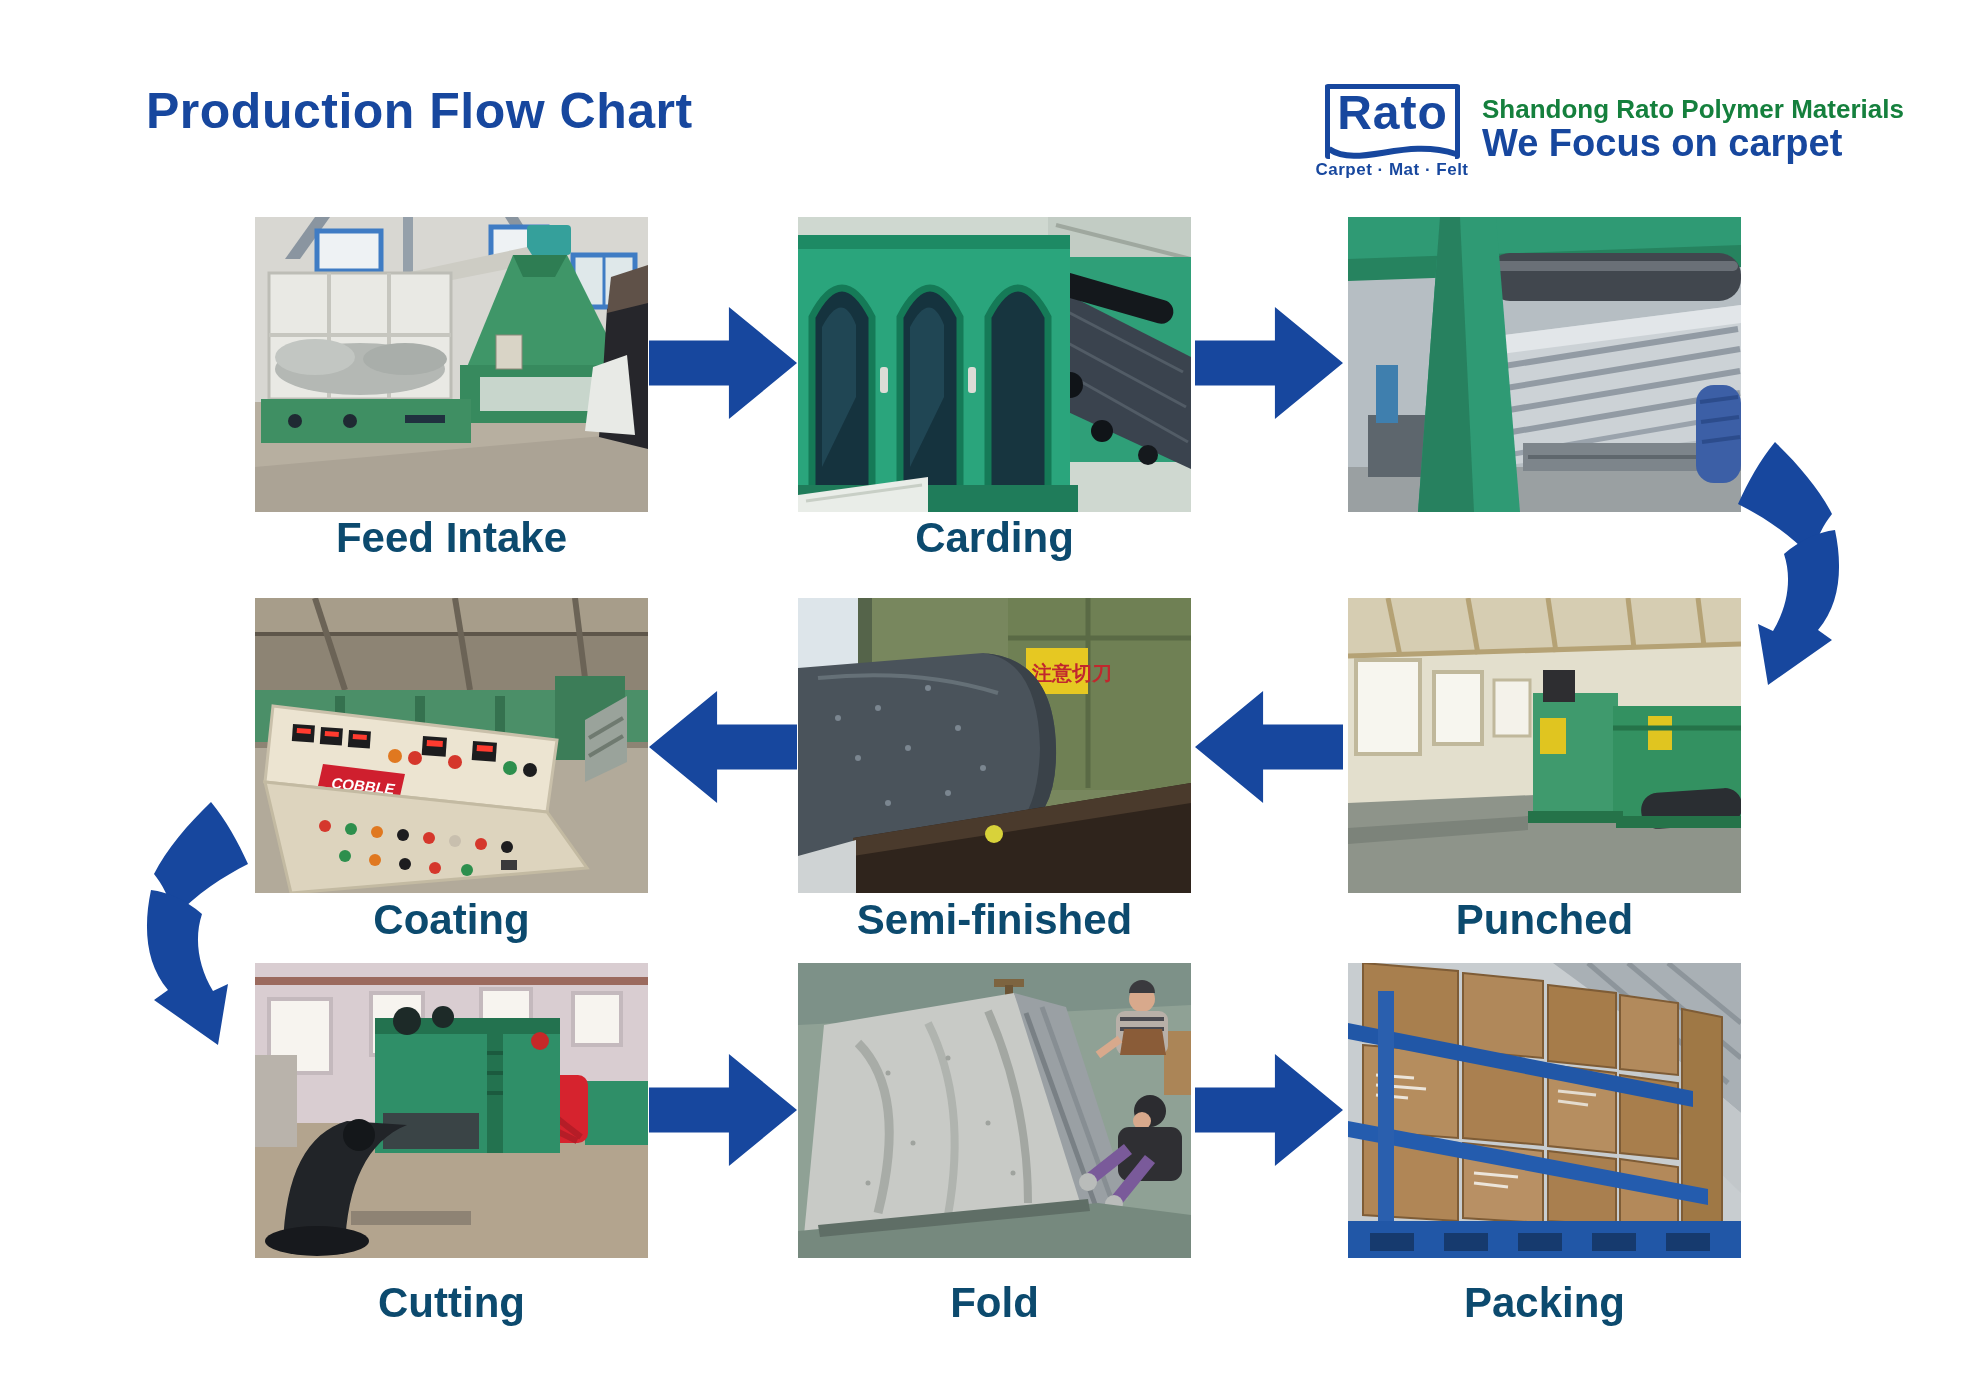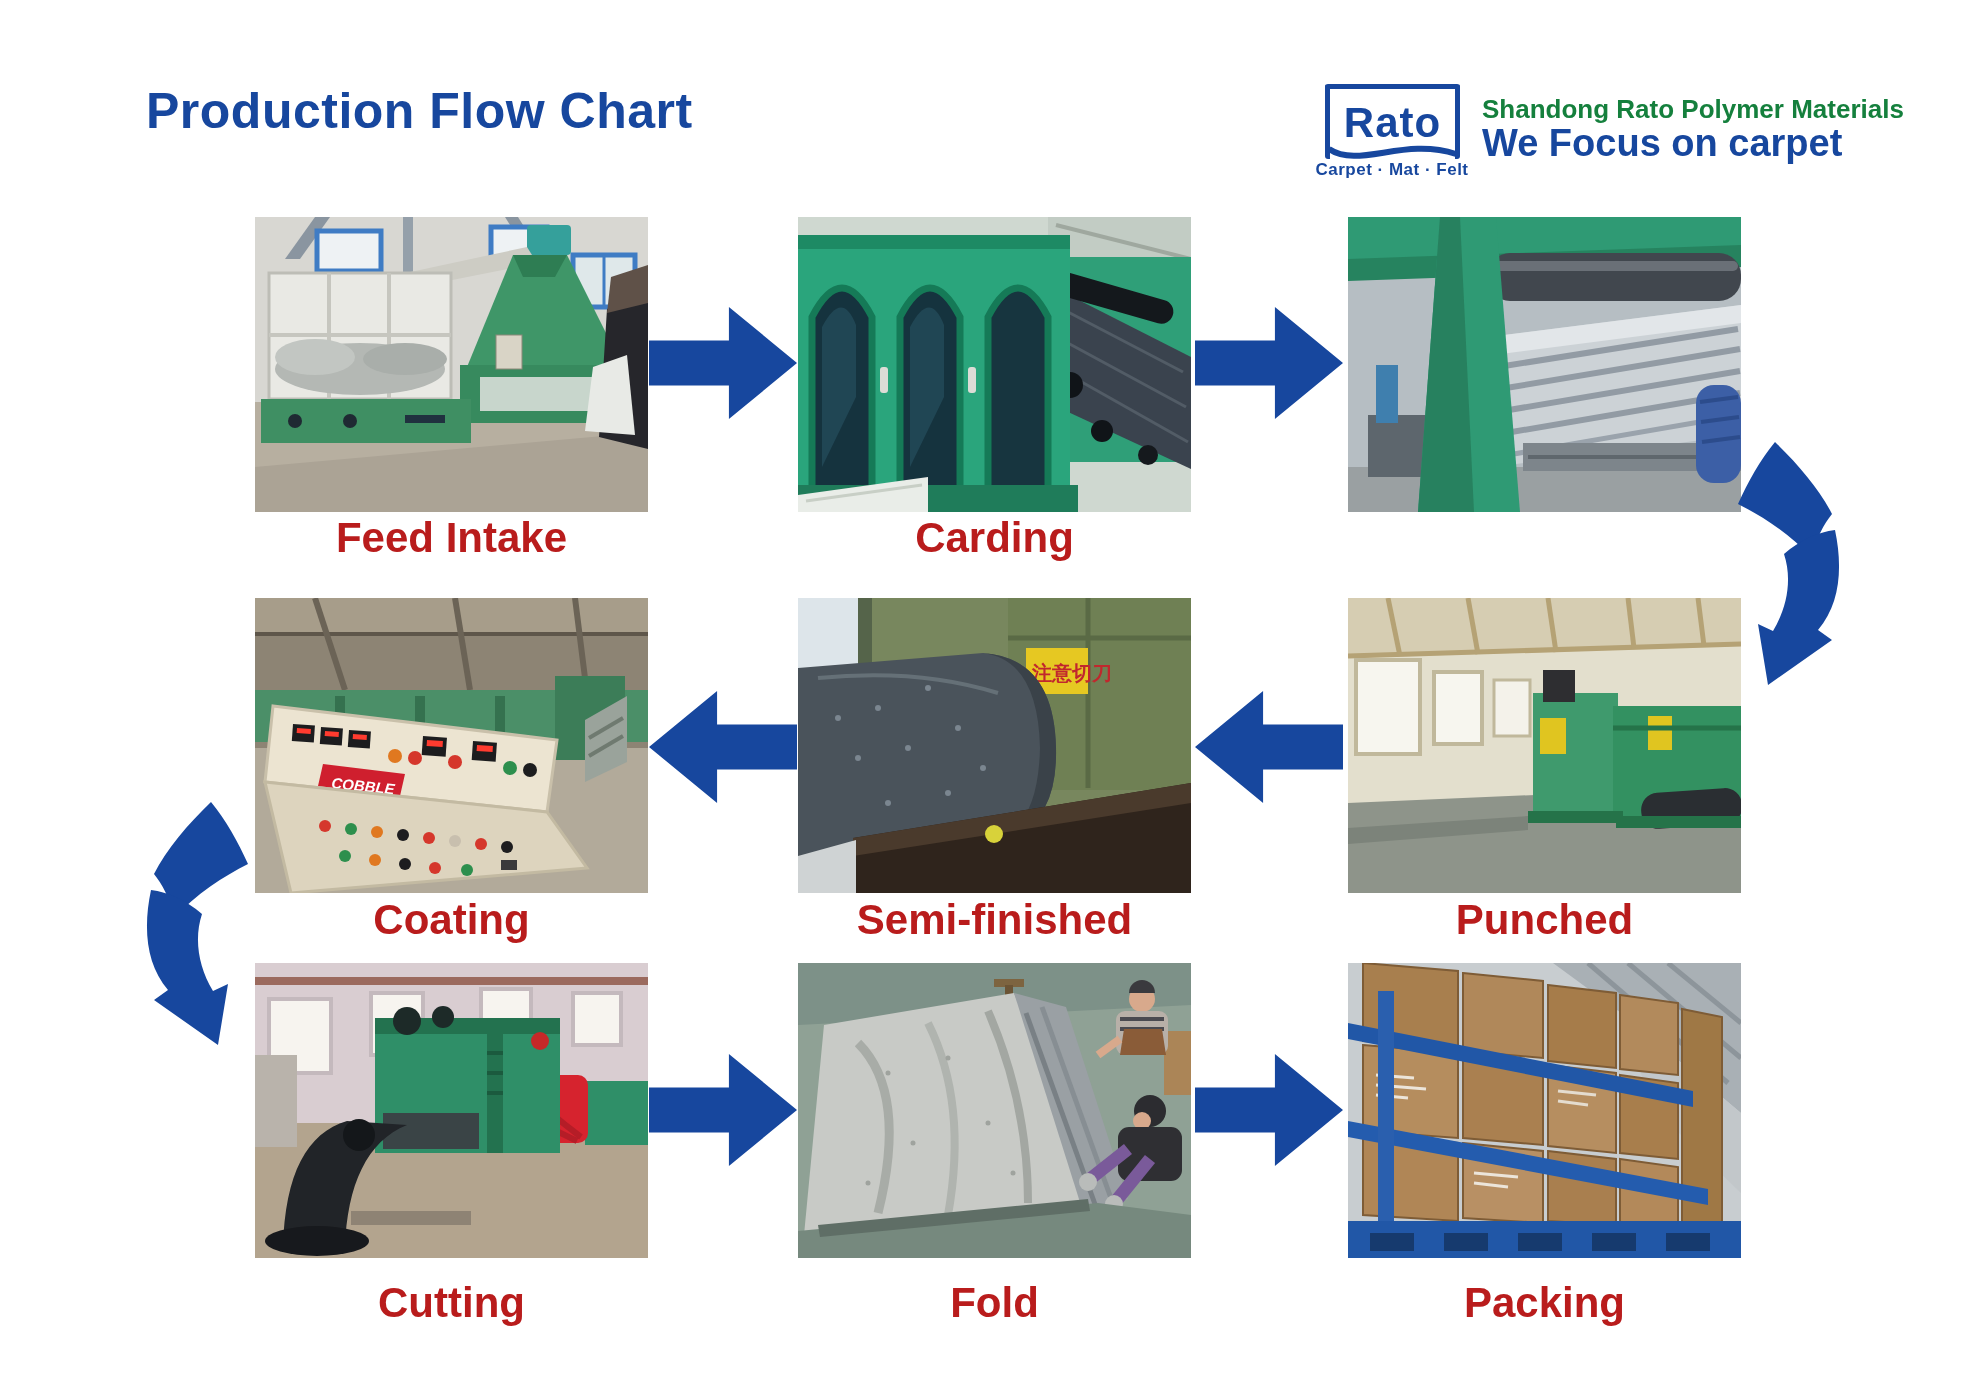--- a/index.html
+++ b/index.html
@@ -10,36 +10,36 @@
   .page-title{
     position:absolute;left:146px;top:82px;font-size:50px;font-weight:800;
     color:#17479E;letter-spacing:.5px;
   }
   
   .logo-box{
     position:absolute;left:1325px;top:84px;width:125px;height:70px;
     border:5px solid #17479E;border-bottom:none;border-radius:3px;background:#fff;
     display:flex;align-items:flex-start;justify-content:center;
   }
-  .logo-word{font-size:42px;font-weight:800;color:#17479E;line-height:44px;margin-top:12px;letter-spacing:1px;}
+  .logo-word{font-size:48px;font-weight:800;color:#17479E;line-height:44px;margin-top:2px;letter-spacing:1px;}
   .logo-wave{position:absolute;left:-5px;bottom:-8px;width:135px;height:30px;}
   .logo-tagline{
     position:absolute;left:1312px;top:160px;width:160px;text-align:center;
     font-size:17px;font-weight:700;color:#17479E;letter-spacing:.5px;
   }
   .company-name{position:absolute;left:1482px;top:94px;font-size:26px;font-weight:700;color:#15803d;}
   .company-slogan{position:absolute;left:1482px;top:122px;font-size:38px;font-weight:800;color:#17479E;text-align:center;}
   
   .photo{position:absolute;width:393px;height:295px;overflow:hidden;background:#d8d8d4;}
   .photo svg{display:block;width:100%;height:100%;}
   .col1{left:255px}.col2{left:798px}.col3{left:1348px}
   .prow1{top:217px}.prow2{top:598px}.prow3{top:963px}
   .step-label{
     position:absolute;width:393px;height:52px;line-height:52px;text-align:center;
-    font-size:42px;font-weight:800;color:#b91c1c;
+    font-size:42px;font-weight:800;color:#0c4a6e;
   }
   .lrow1{top:512px}.lrow2{top:894px}.lrow3{top:1277px}
   
   .arrow{position:absolute;width:148px;height:112px;background:#17479E;}
   .arrow-right{clip-path:polygon(0 30%,54% 30%,54% 0,100% 50%,54% 100%,54% 70%,0 70%);}
   .arrow-left{clip-path:polygon(100% 30%,46% 30%,46% 0,0 50%,46% 100%,46% 70%,100% 70%);}
   .gapA{left:649px}.gapB{left:1195px}
   .arow1{top:307px}.arow2{top:691px}.arow3{top:1054px}
   
   .curved{position:absolute;width:115px;height:252px;z-index:5;}

